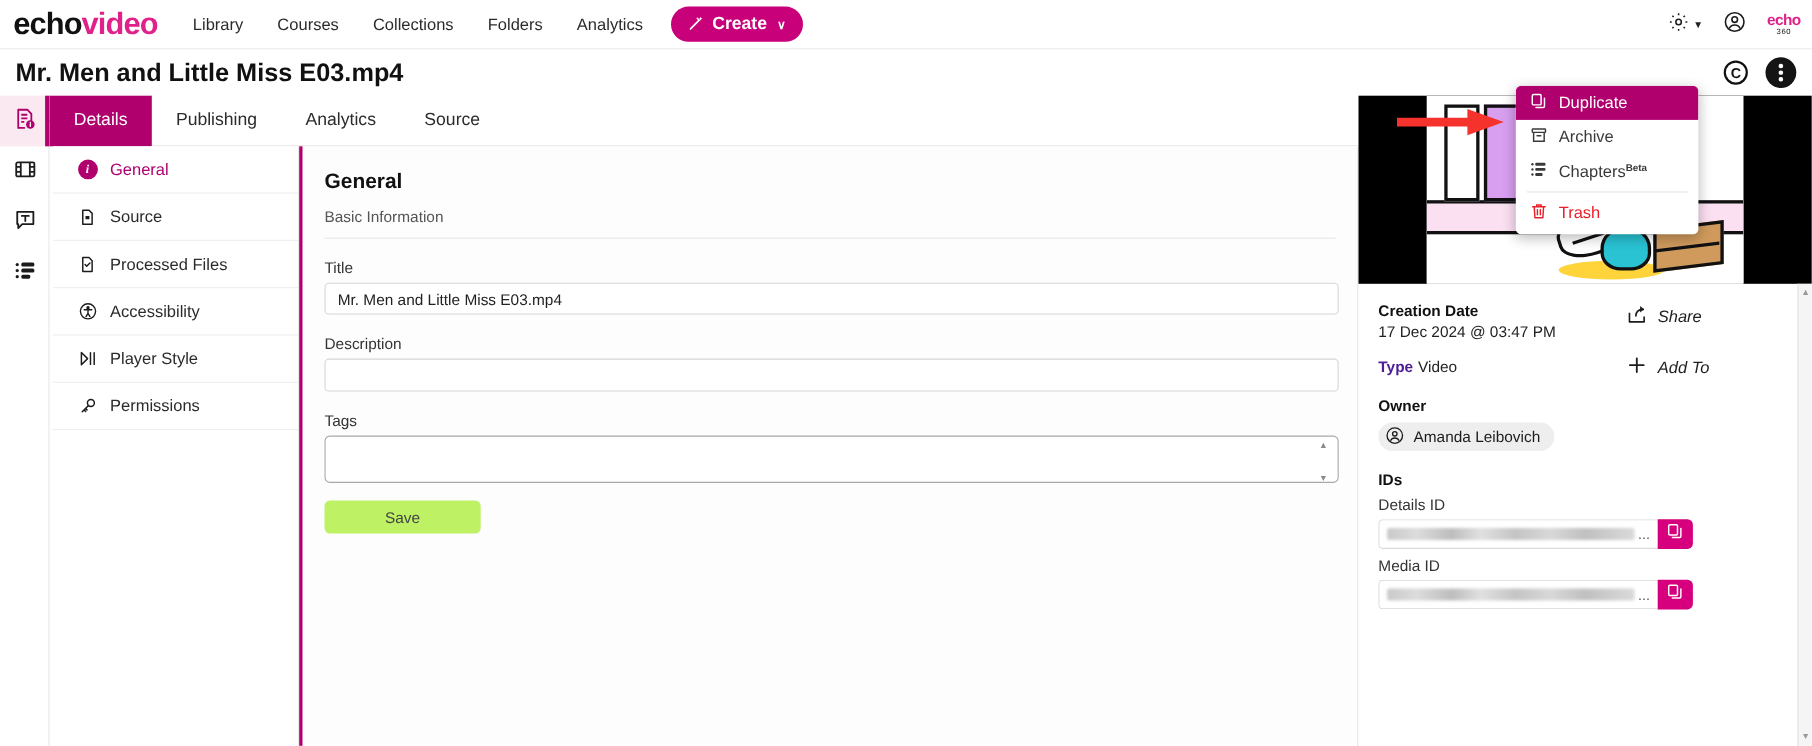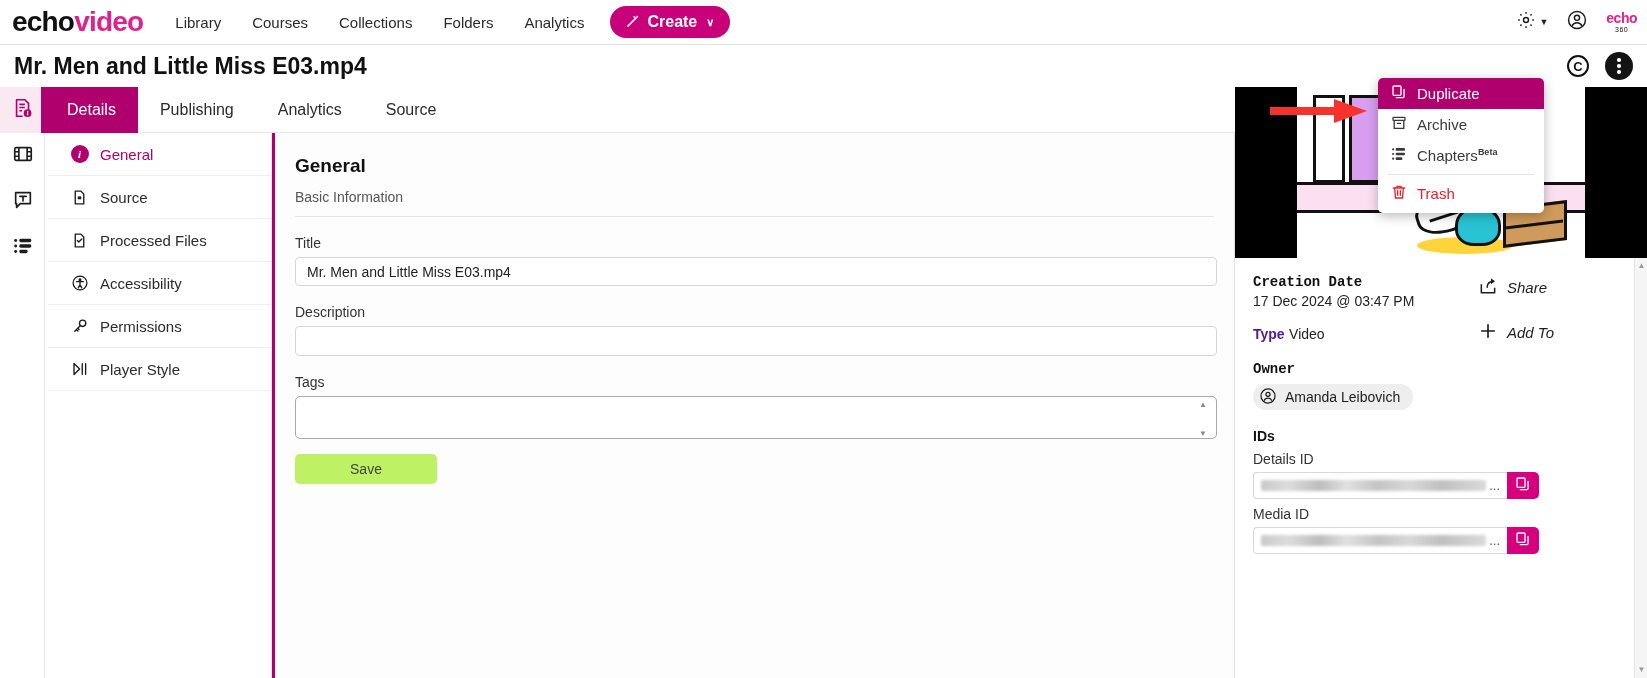--- a/index.html
+++ b/index.html
@@ -313,21 +313,21 @@
 
   
   .meta {
     position: relative;
     padding: 16px 18px 0 18px;
     height: 420px;
   }
   .meta-row { display: flex; }
   .meta-left { width: 225px; }
   .meta-right { flex: 1; padding-top: 2px; }
-  .meta-h { font-size: 14px; font-weight: 700; color: #111; font-family: Liberation Mono, monospace; }
+  .meta-h { font-size: 14px; font-weight: 700; color: #111; }
   .meta-v { font-size: 14px; color: #222; margin-top: 3px; }
   .inline-h { font-size: 14px; font-weight: 700; color: #4c1d95; }
   .inline-v { font-size: 14px; color: #222; font-weight: 400; }
   .action-link {
     display: flex; align-items: center; gap: 9px;
     font-size: 15px; color: #1f1f1f; cursor: pointer;
     margin-bottom: 22px;
     font-style: italic;
   }
   .owner-chip {
@@ -529,34 +529,34 @@
         <circle cx="12" cy="12" r="9.2"></circle>
         <circle cx="12" cy="7.6" r="1.2" fill="#1c1c1c"></circle>
         <path d="M7.4 10.2h9.2M12 10.4v4M12 14.4l-2.4 4M12 14.4l2.4 4" stroke-linecap="round"></path>
       </svg>
     </span>
     <span>Accessibility</span>
   </div>
   <div class="subnav-item">
     <span class="sicon">
       <svg width="18" height="18" viewBox="0 0 24 24" fill="none" stroke="#1c1c1c" stroke-width="1.8">
-        <circle cx="15.5" cy="8.4" r="4.2"></circle>
-        <path d="M12.6 11.4L5 19M7.2 16.8l2 2M9 15l1.8 1.8" stroke-linecap="round"></path>
-      </svg>
-    </span>
-    <span>Permissions</span>
+        <path d="M4 4.6l7.5 7.4L4 19.4z" stroke-linejoin="round"></path>
+        <path d="M15 5v14M19.5 5v14" stroke-linecap="round"></path>
+      </svg>
+    </span>
+    <span>Player Style</span>
   </div>
   <div class="subnav-item">
     <span class="sicon">
       <svg width="18" height="18" viewBox="0 0 24 24" fill="none" stroke="#1c1c1c" stroke-width="1.8">
-        <path d="M4 4.6l7.5 7.4L4 19.4z" stroke-linejoin="round"></path>
-        <path d="M15 5v14M19.5 5v14" stroke-linecap="round"></path>
-      </svg>
-    </span>
-    <span>Player Style</span>
+        <circle cx="15.5" cy="8.4" r="4.2"></circle>
+        <path d="M12.6 11.4L5 19M7.2 16.8l2 2M9 15l1.8 1.8" stroke-linecap="round"></path>
+      </svg>
+    </span>
+    <span>Permissions</span>
   </div>
 </div>
 
 <div class="main">
   <h2>General</h2>
   <div class="basic-info">Basic Information</div>
 
   <div class="field-label">Title</div>
   <input class="text-input" type="text" value="Mr. Men and Little Miss E03.mp4" style="">
 

